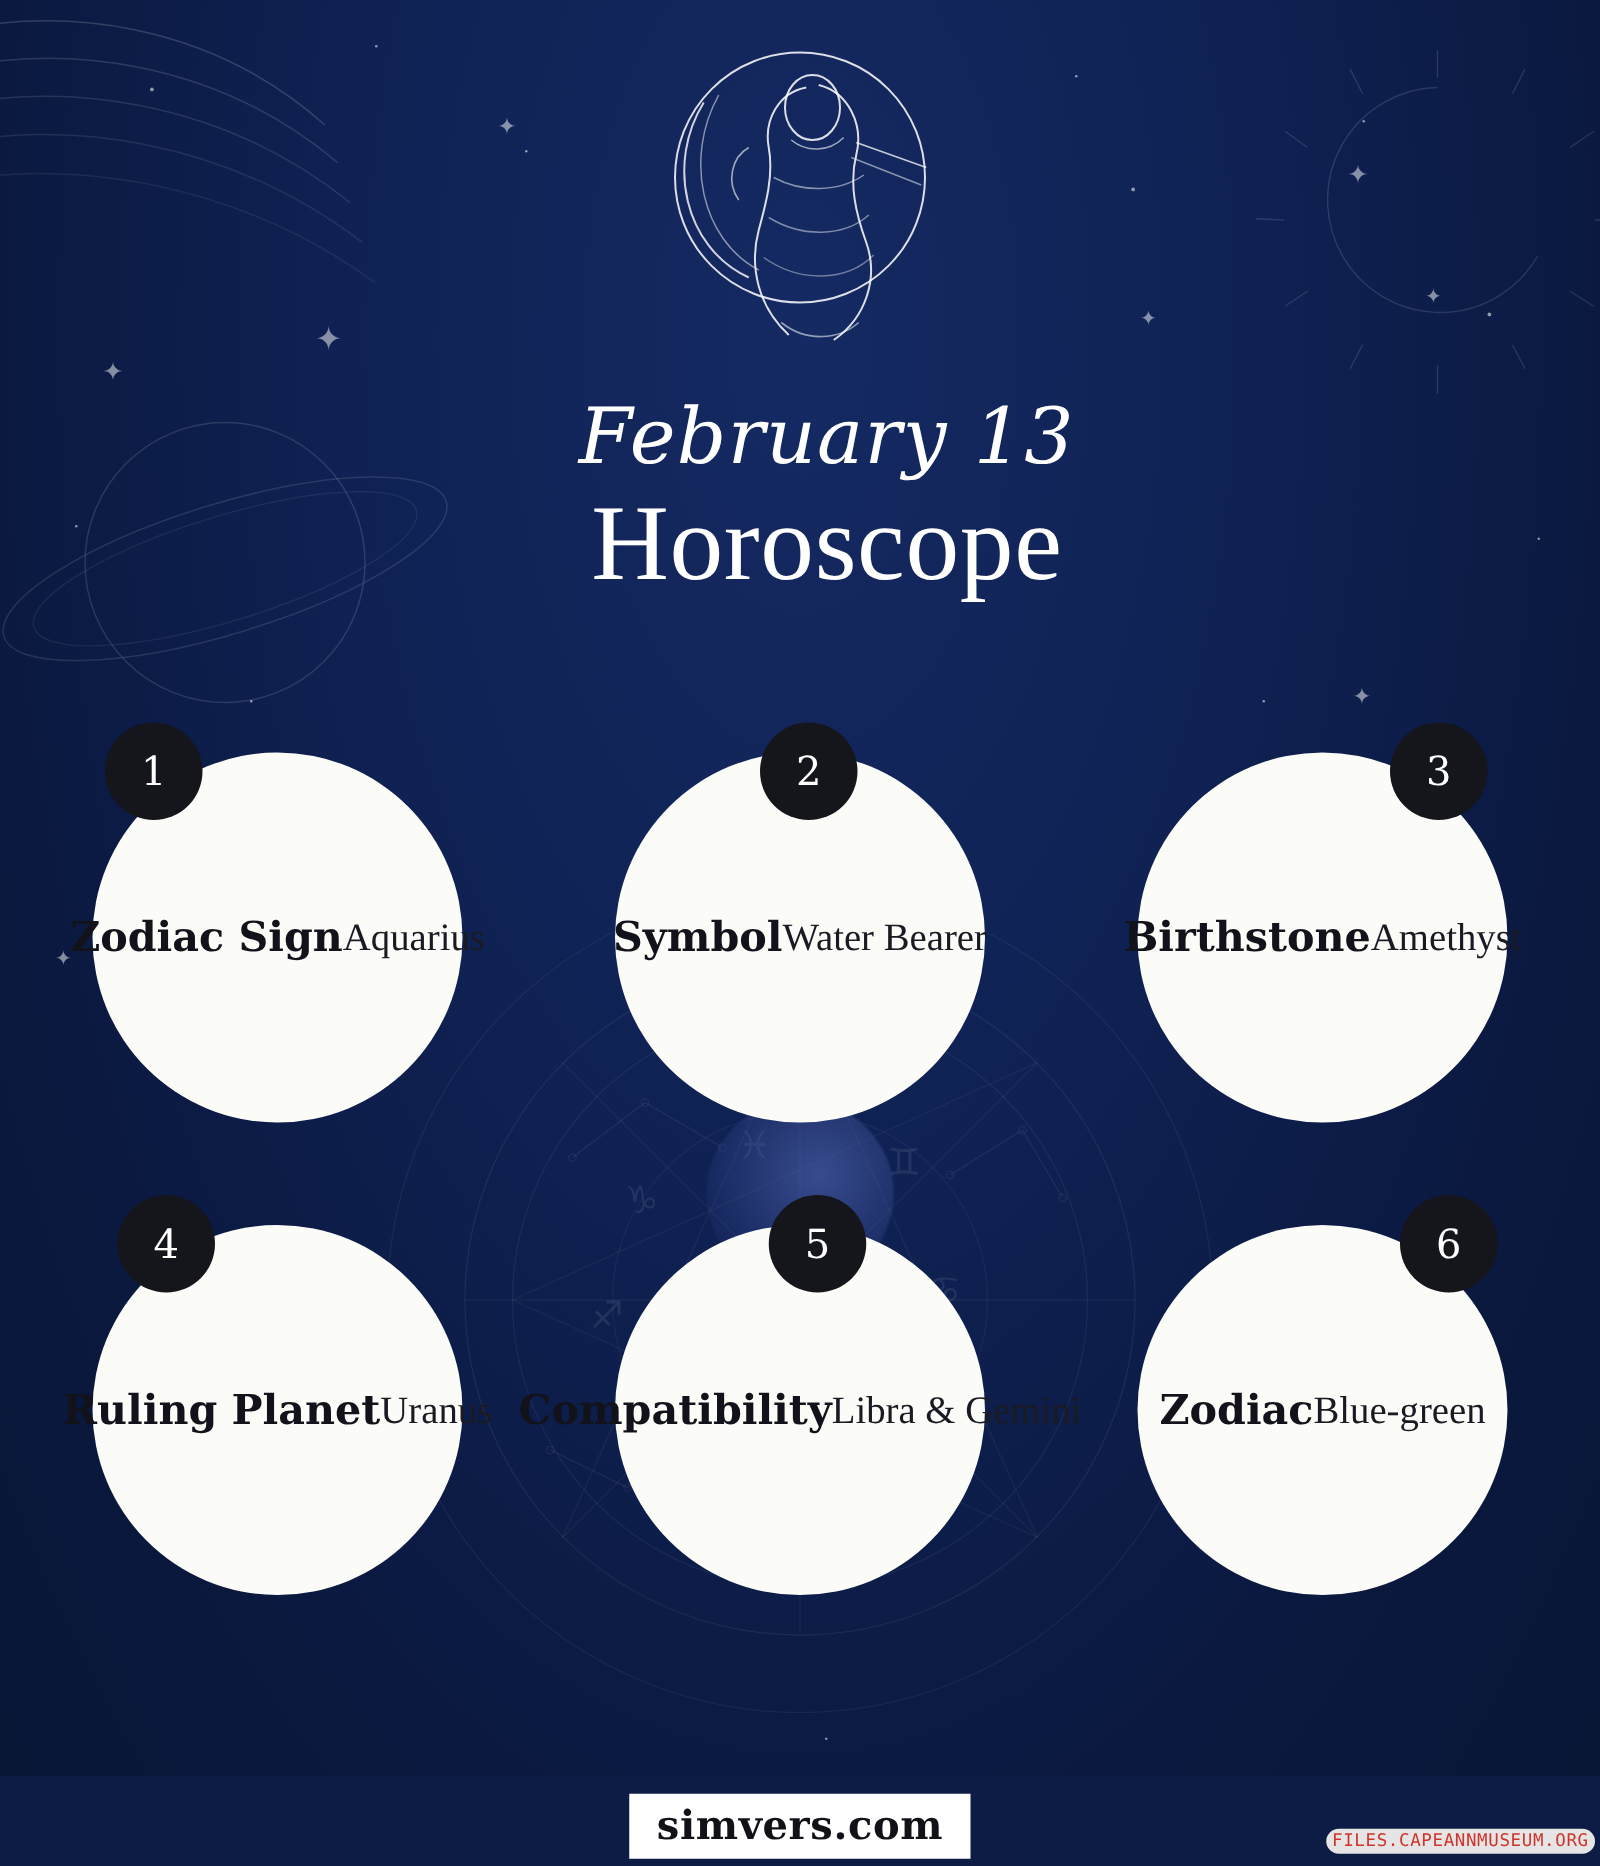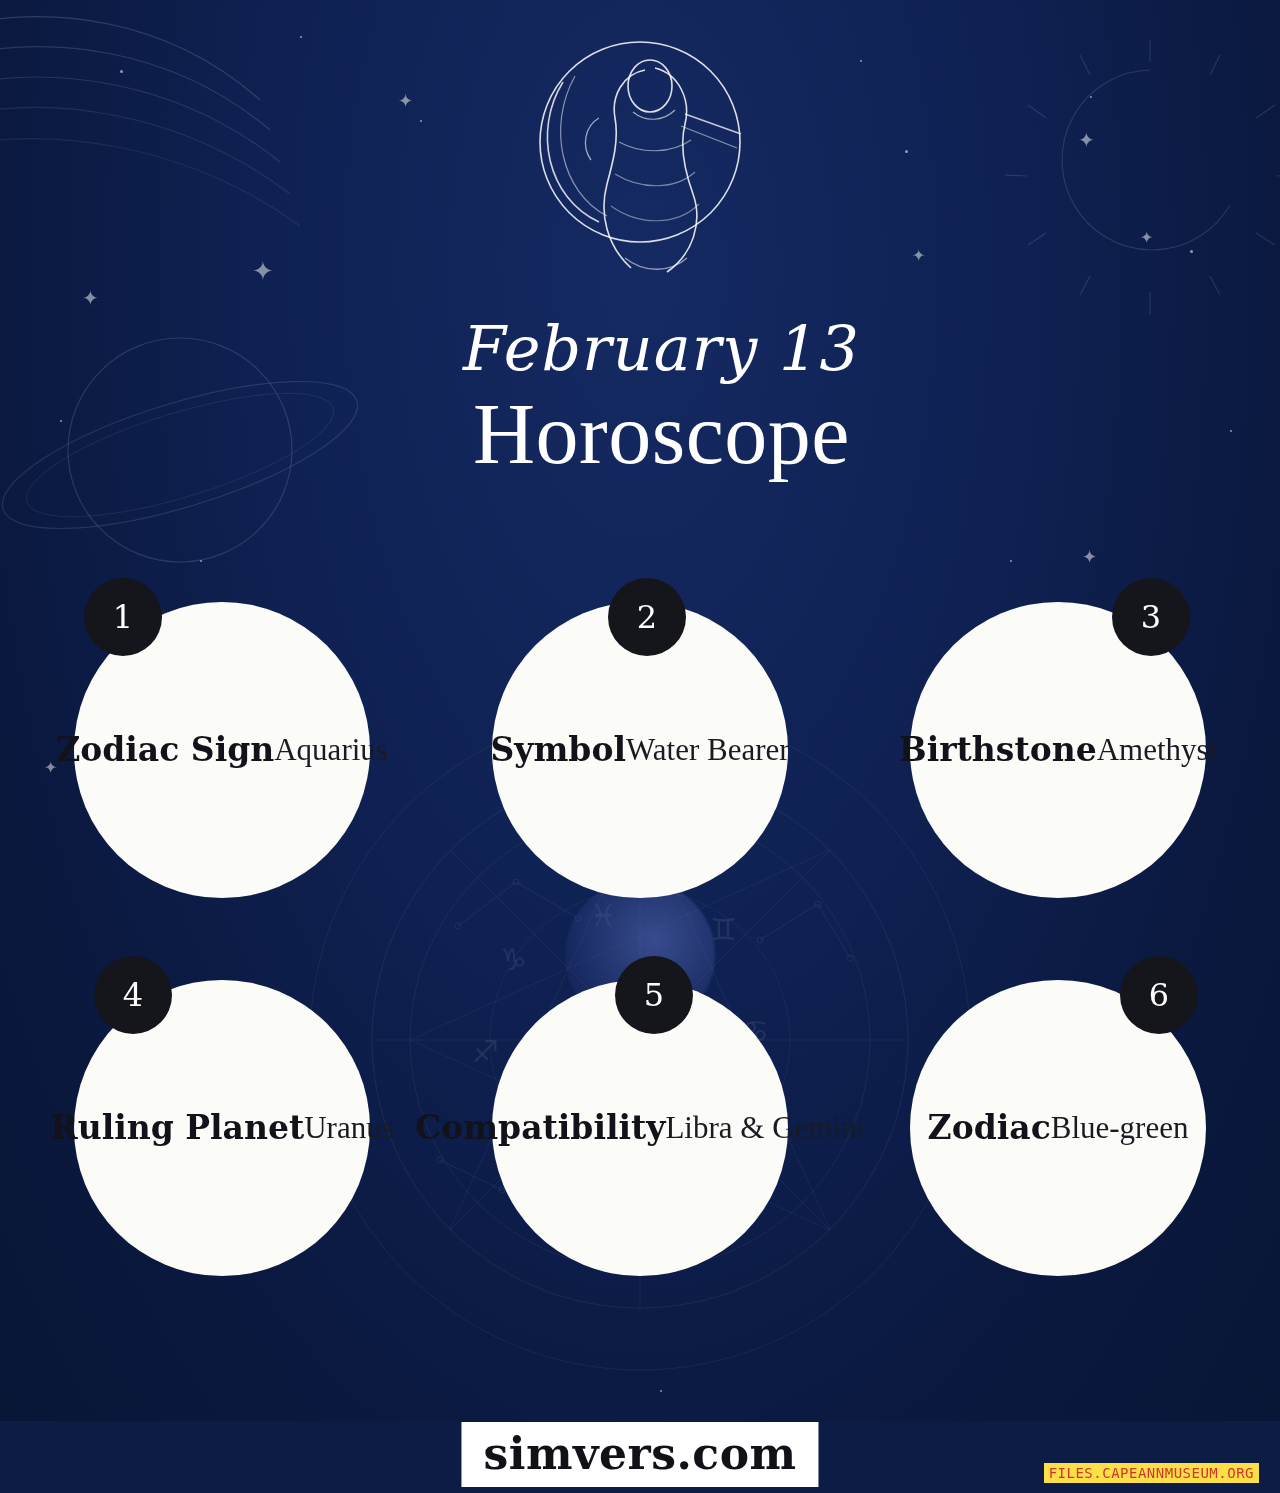--- a/index.html
+++ b/index.html
@@ -203,34 +203,35 @@
   }
   .site-tag {
     position: absolute;
     left: 50%;
     bottom: 6px;
     transform: translateX(-50%);
     background: #ffffff;
     color: #111118;
     font-family: "DejaVu Serif", serif;
     font-weight: 700;
-    font-size: 44px;
+    font-size: 32px;
     padding: 6px 22px 8px 22px;
     letter-spacing: 0.5px;
   }
   .watermark {
     position: absolute;
-    right: 21px;
+    right: 4px;
     bottom: 10px;
-    background: #fde047;
+    background: #e5e5e5;
     color: #d0342c;
     font-family: "DejaVu Sans Mono", monospace;
     font-size: 14px;
     letter-spacing: 0.5px;
     padding: 2px 5px;
+    border-radius: 10px;
   }
 </style>
 </head>
 <body>
 
 <div id="poster">
 
   <svg class="swirl-lines" viewBox="0 0 420 320" fill="none">
     <path d="M-20 40 C 90 10, 210 30, 300 110" stroke="rgba(255,255,255,0.45)" stroke-width="1.2"></path>
     <path d="M-20 70 C 90 40, 215 60, 310 140" stroke="rgba(255,255,255,0.38)" stroke-width="1.2"></path>

